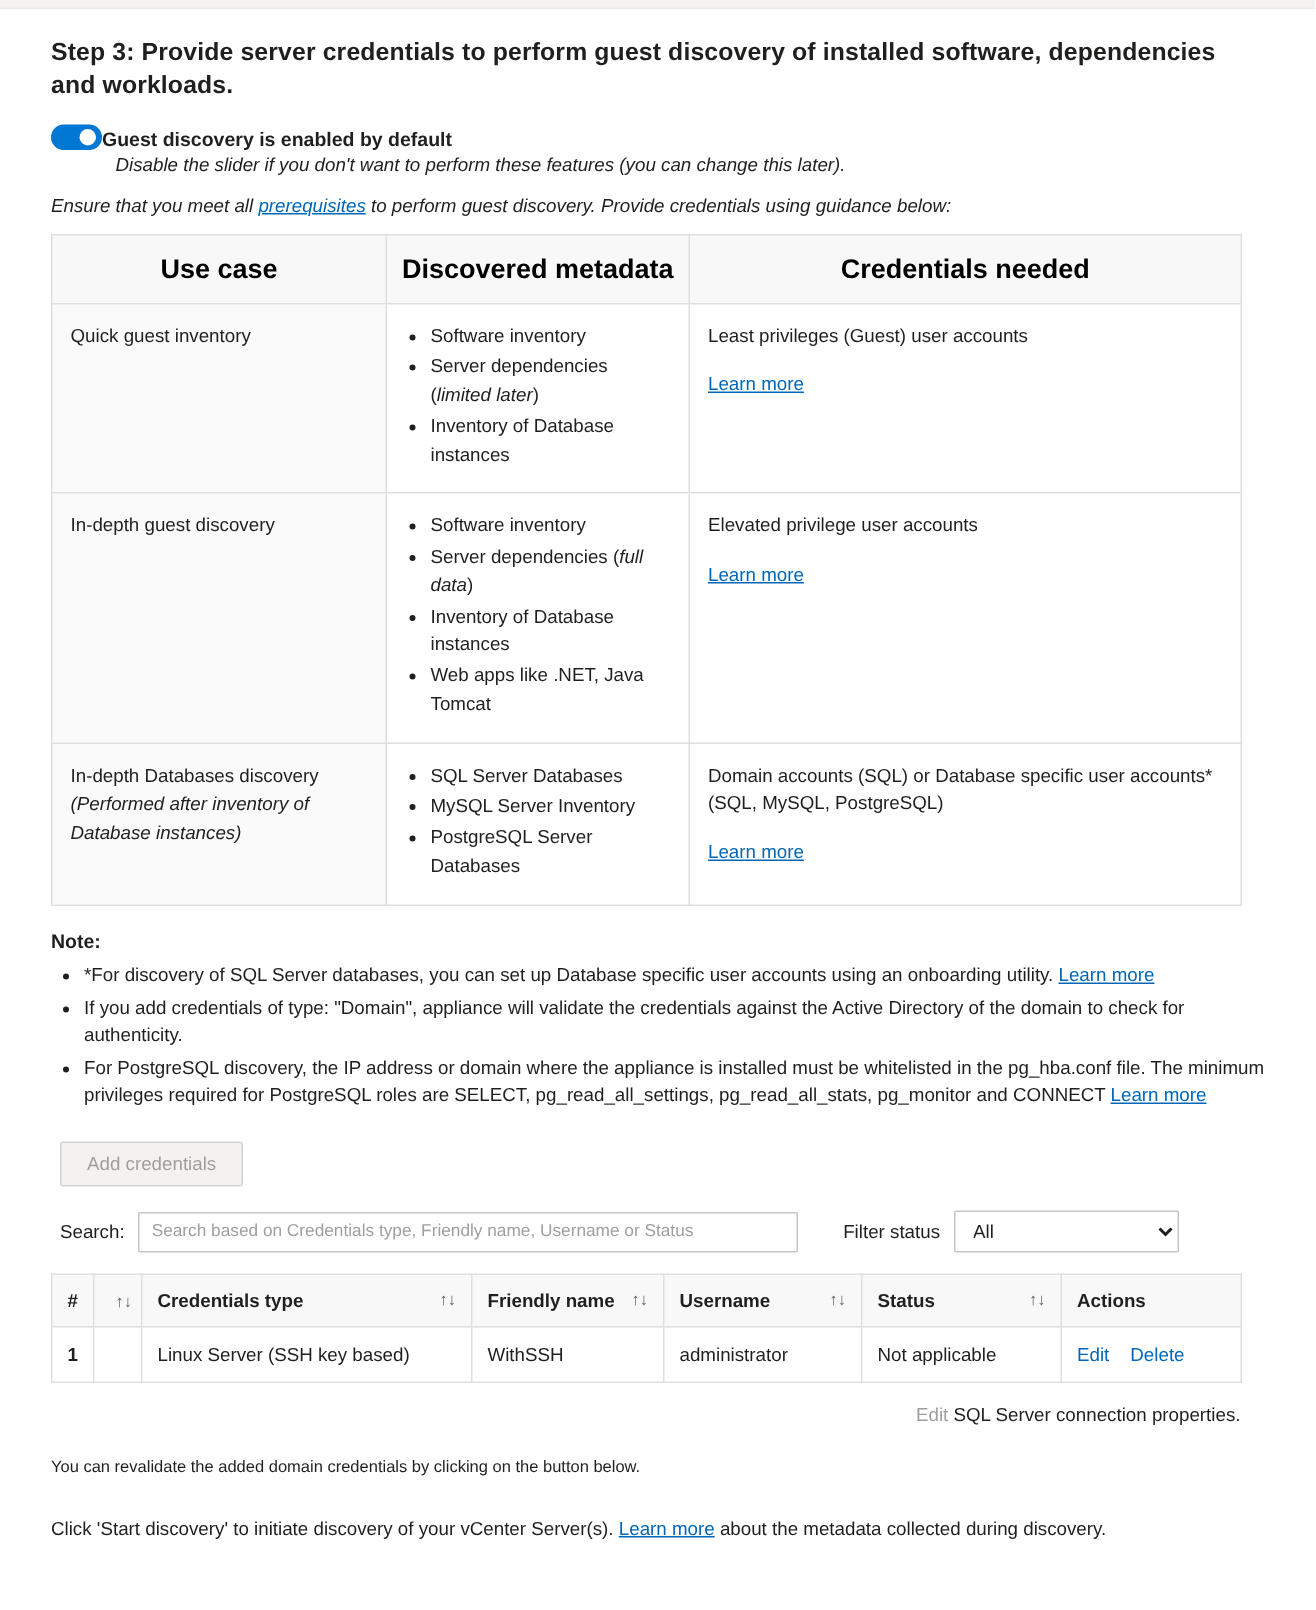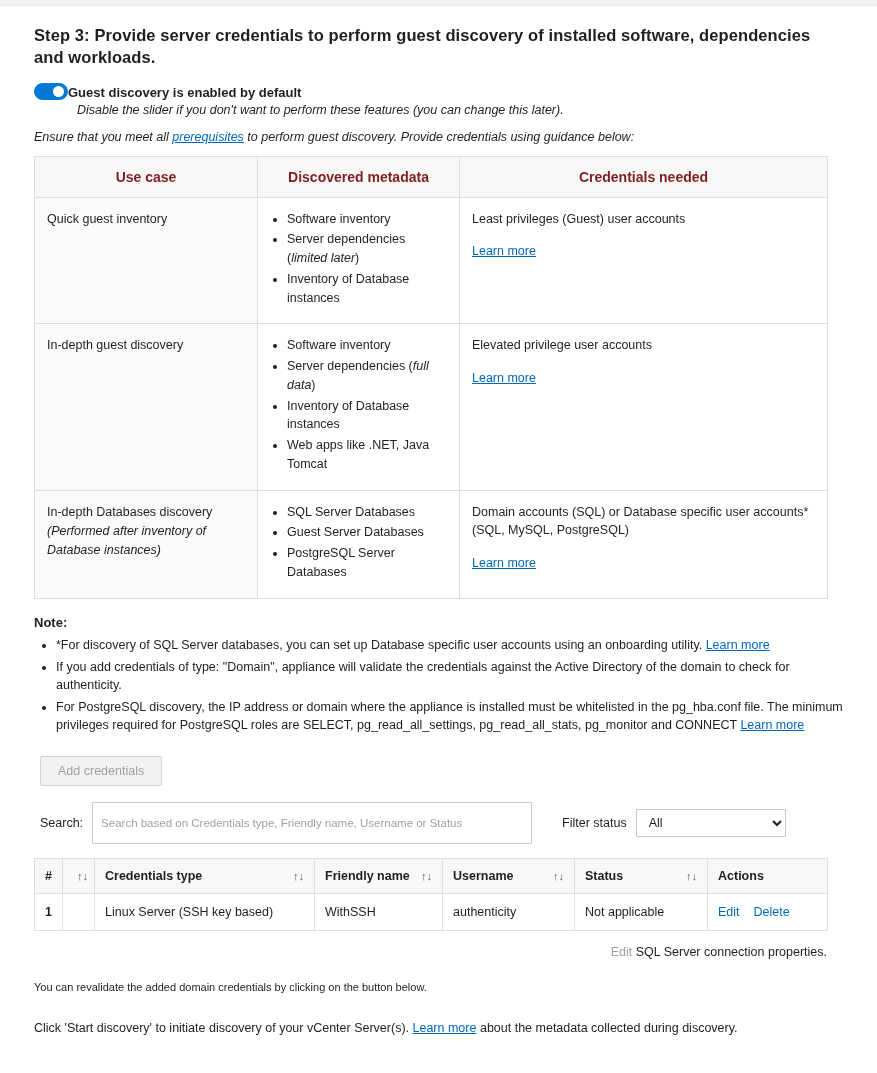--- a/index.html
+++ b/index.html
@@ -85,24 +85,24 @@
   table.matrix {
     width: 793px;
     border-collapse: collapse;
     table-layout: fixed;
     font-size: 12.5px;
   }
   table.matrix th {
     background: #f8f8f8;
     border: 1px solid #e1dfdd;
     font-weight: bold;
-    font-size: 14px;
+    font-size: 18px;
     padding: 12px 8px;
     text-align: center;
-    color: #7f1d1d;
+    color: #000000;
   }
   table.matrix td {
     border: 1px solid #e1dfdd;
     vertical-align: top;
     padding: 12px 12px 14px 12px;
     line-height: 1.5;
   }
   table.matrix td.usecase { background: #fafafa; }
   table.matrix col.c1 { width: 223px; }
   table.matrix col.c2 { width: 202px; }
@@ -152,21 +152,21 @@
     align-items: center;
     margin: 0 0 14px 6px;
     gap: 0;
   }
   .search-label {
     font-size: 12.5px;
     margin-right: 9px;
   }
   .search-input {
     width: 440px;
-    height: 42px;
+    height: 27px;
     border: 1px solid #c8c6c4;
     font-size: 11.5px;
     padding: 0 8px;
     color: #323130;
     background: #fff;
     border-radius: 1px;
   }
   .search-input::placeholder { color: #a19f9d; font-size: 11.5px; }
   .filter-label {
     font-size: 12.5px;
@@ -325,21 +325,21 @@
           </td>
         </tr>
         <tr>
           <td class="usecase">
             <span>In-depth Databases discovery</span>
             <span class="usecase-note">(Performed after inventory of Database instances)</span>
           </td>
           <td>
             <ul>
               <li>SQL Server Databases</li>
-              <li>Guest Server Databases</li>
+              <li>MySQL Server Inventory</li>
               <li>PostgreSQL Server Databases</li>
             </ul>
           </td>
           <td>
             <span>Domain accounts (SQL) or Database specific user accounts* (SQL, MySQL, PostgreSQL)</span>
             <a class="link cred-learn">Learn more</a>
           </td>
         </tr>
       </tbody>
     </table>
@@ -406,21 +406,21 @@
           </th>
           <th>Actions</th>
         </tr>
       </thead>
       <tbody>
         <tr>
           <td class="idx">1</td>
           <td></td>
           <td>Linux Server (SSH key based)</td>
           <td>WithSSH</td>
-          <td>authenticity</td>
+          <td>administrator</td>
           <td>Not applicable</td>
           <td>
             <a class="act-link">Edit</a><span class="act-sep"></span><a class="act-link">Delete</a>
           </td>
         </tr>
       </tbody>
     </table>
 
     <div class="edit-sql-row">
       <span class="edit-disabled">Edit</span>

